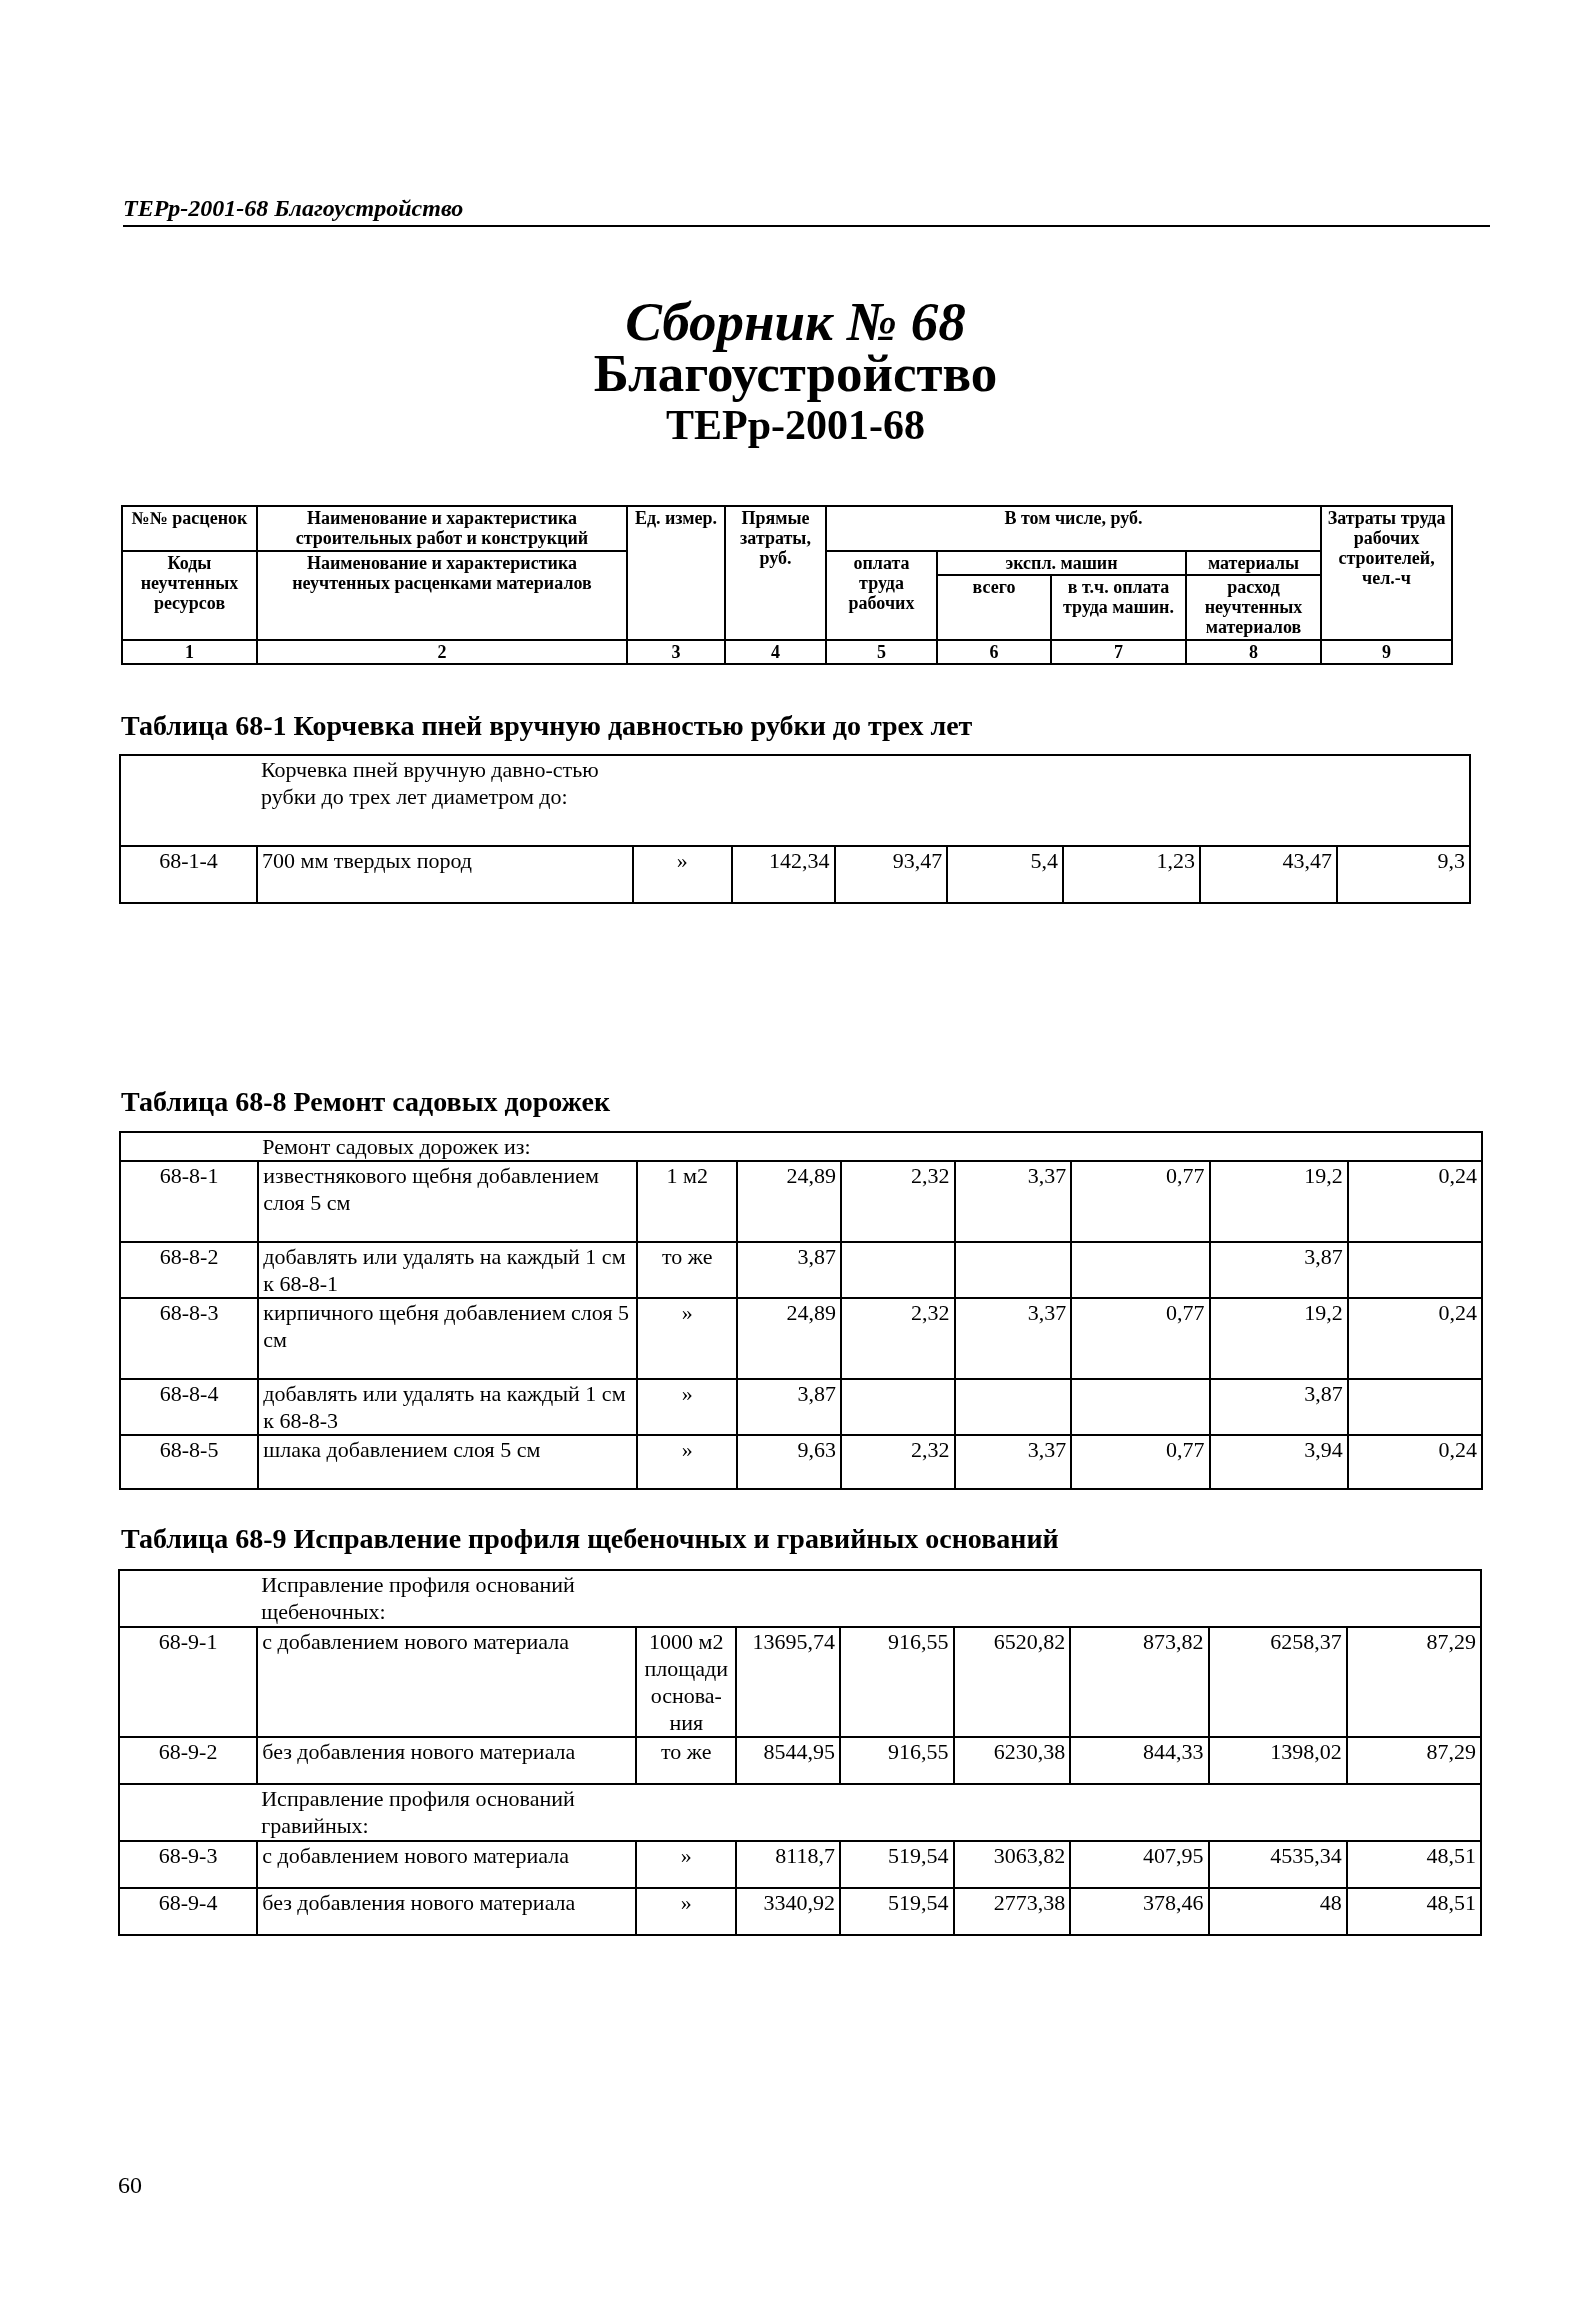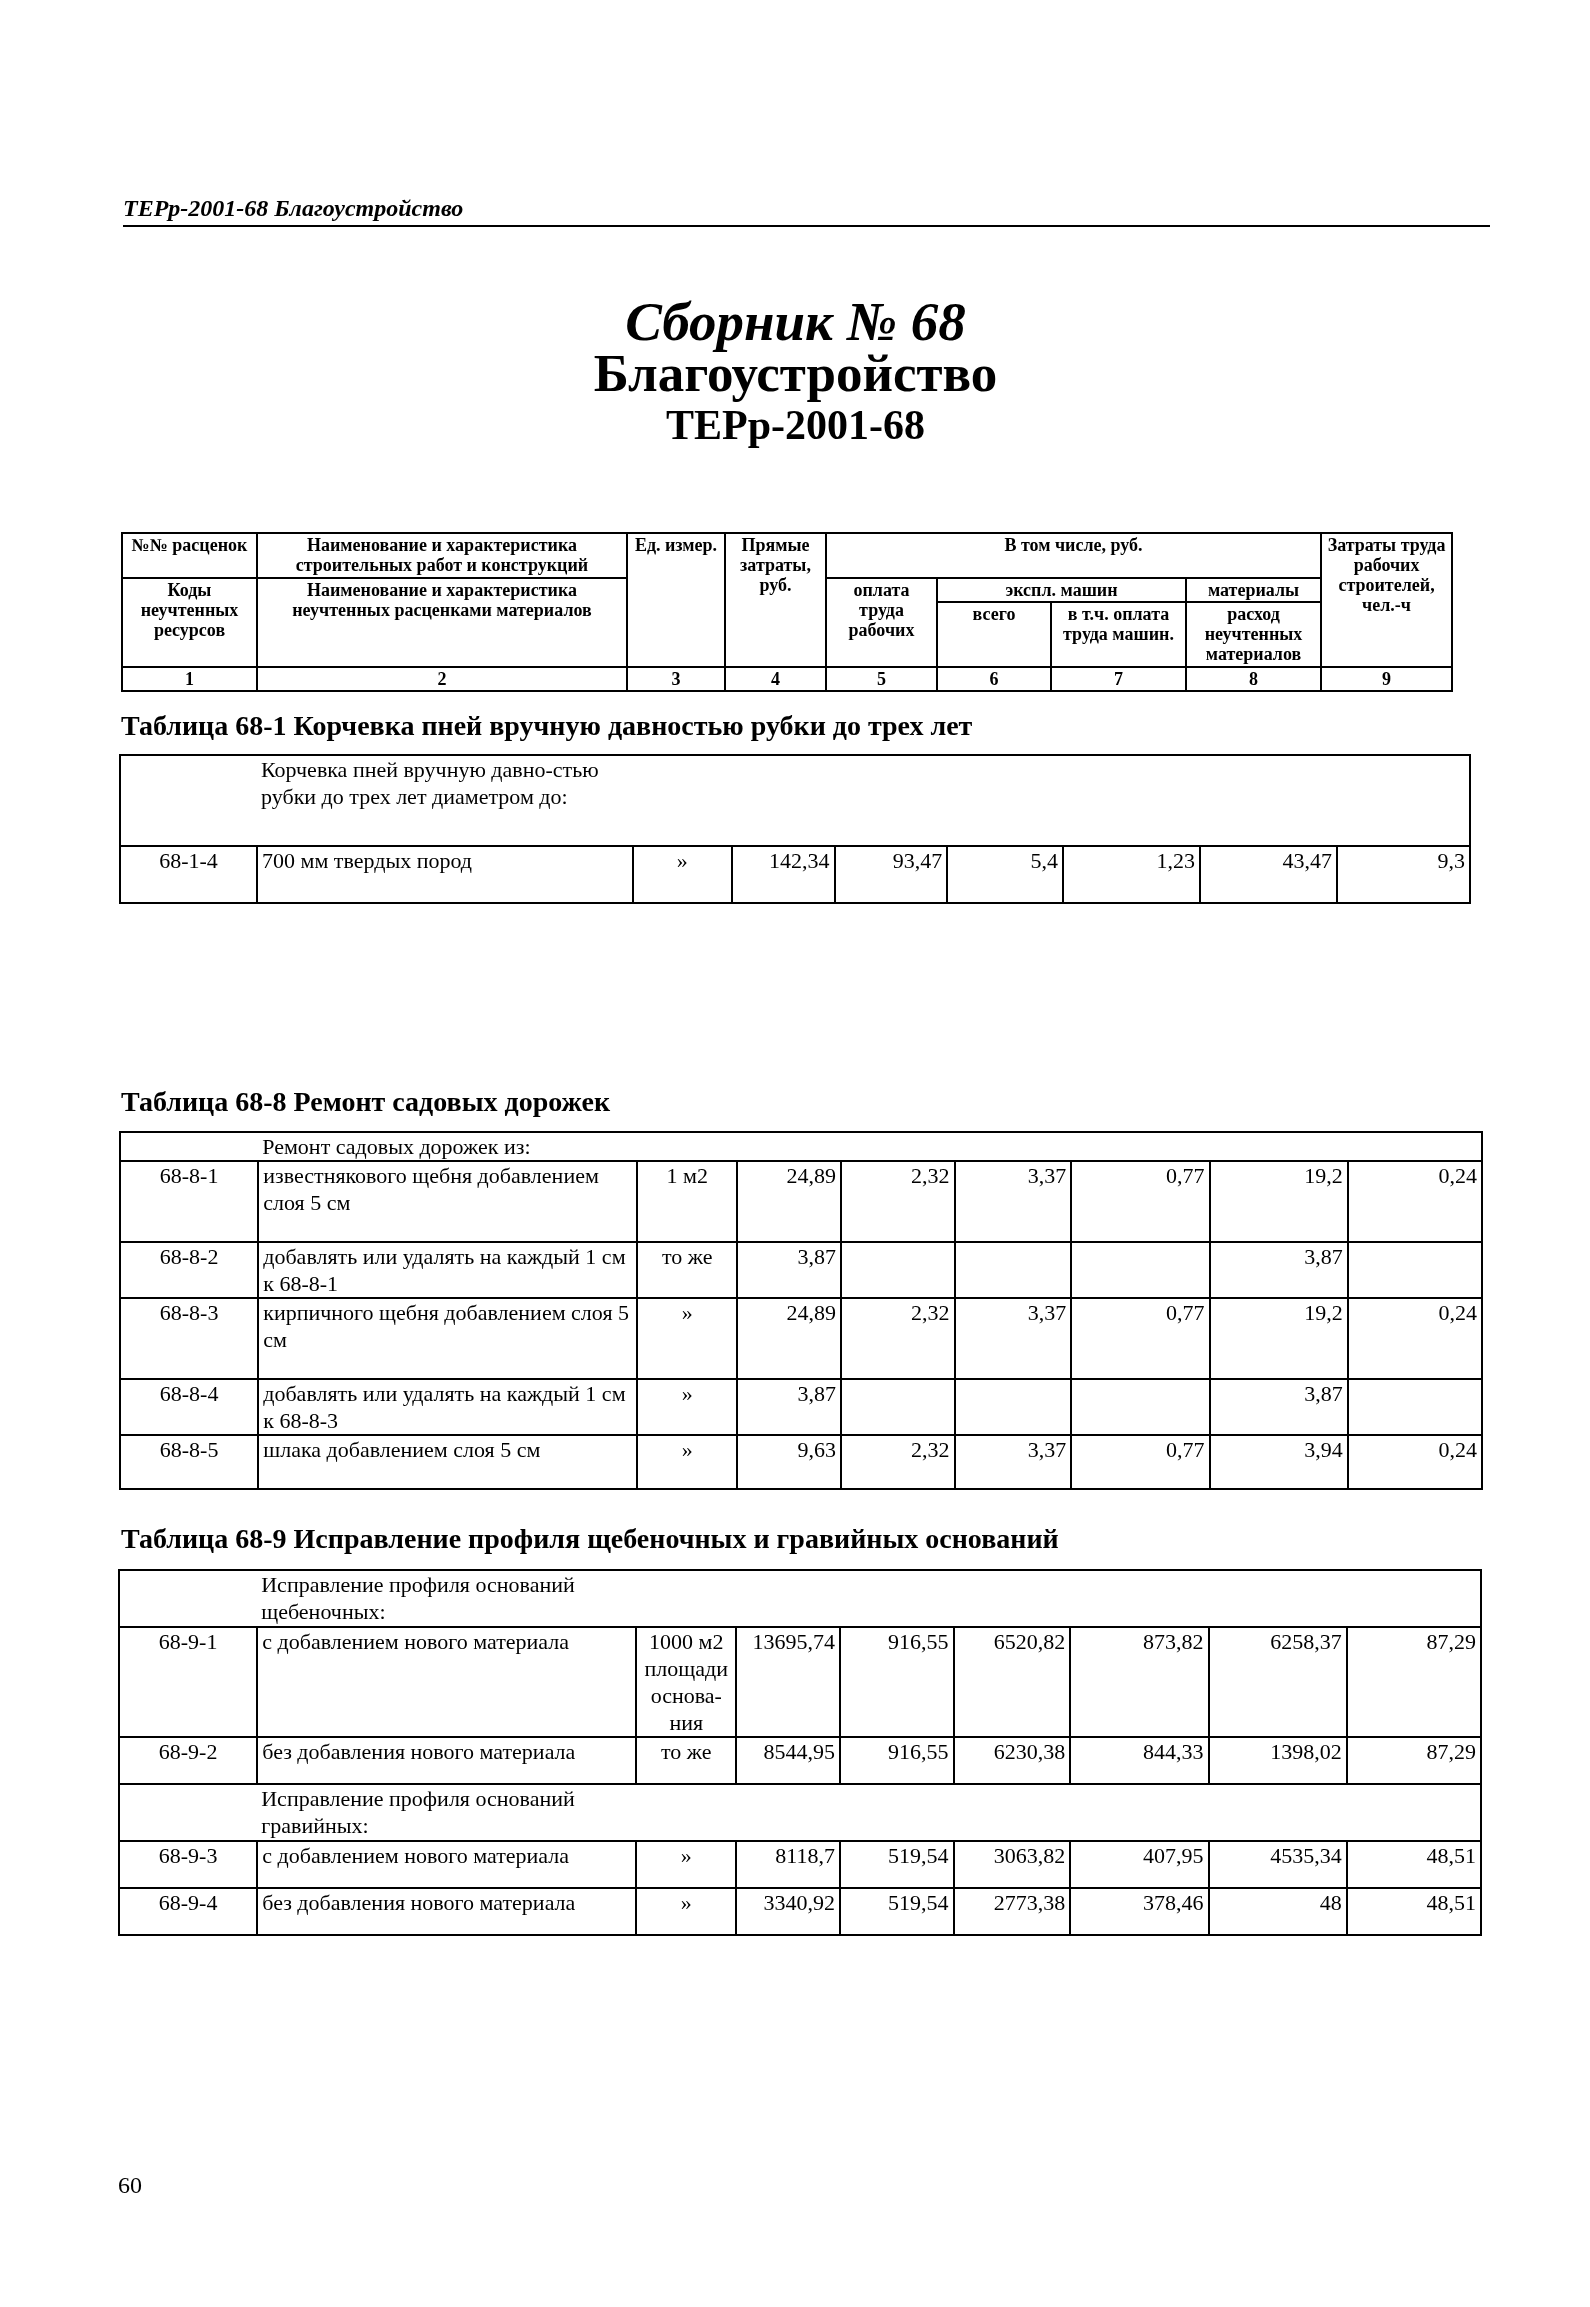--- a/index.html
+++ b/index.html
@@ -22,21 +22,21 @@
 <body>
 
 <div class="running-header">
   <span>ТЕРр-2001-68 Благоустройство</span>
 </div>
 
 <div class="title-block t1">Сборник № 68</div>
 <div class="title-block t2">Благоустройство</div>
 <div class="title-block t3">ТЕРр-2001-68</div>
 
-<table class="hdr" style="left:121px; top:532px; width:1235px;">
+<table class="hdr" style="left:121px; top:505px; width:1235px;">
   <colgroup>
     <col style="width:135px">
       <col style="width:370px">
       <col style="width:98px">
       <col style="width:101px">
     <col style="width:111px">
       <col style="width:114px">
       <col style="width:135px">
       <col style="width:135px">
       <col style="width:131px">

